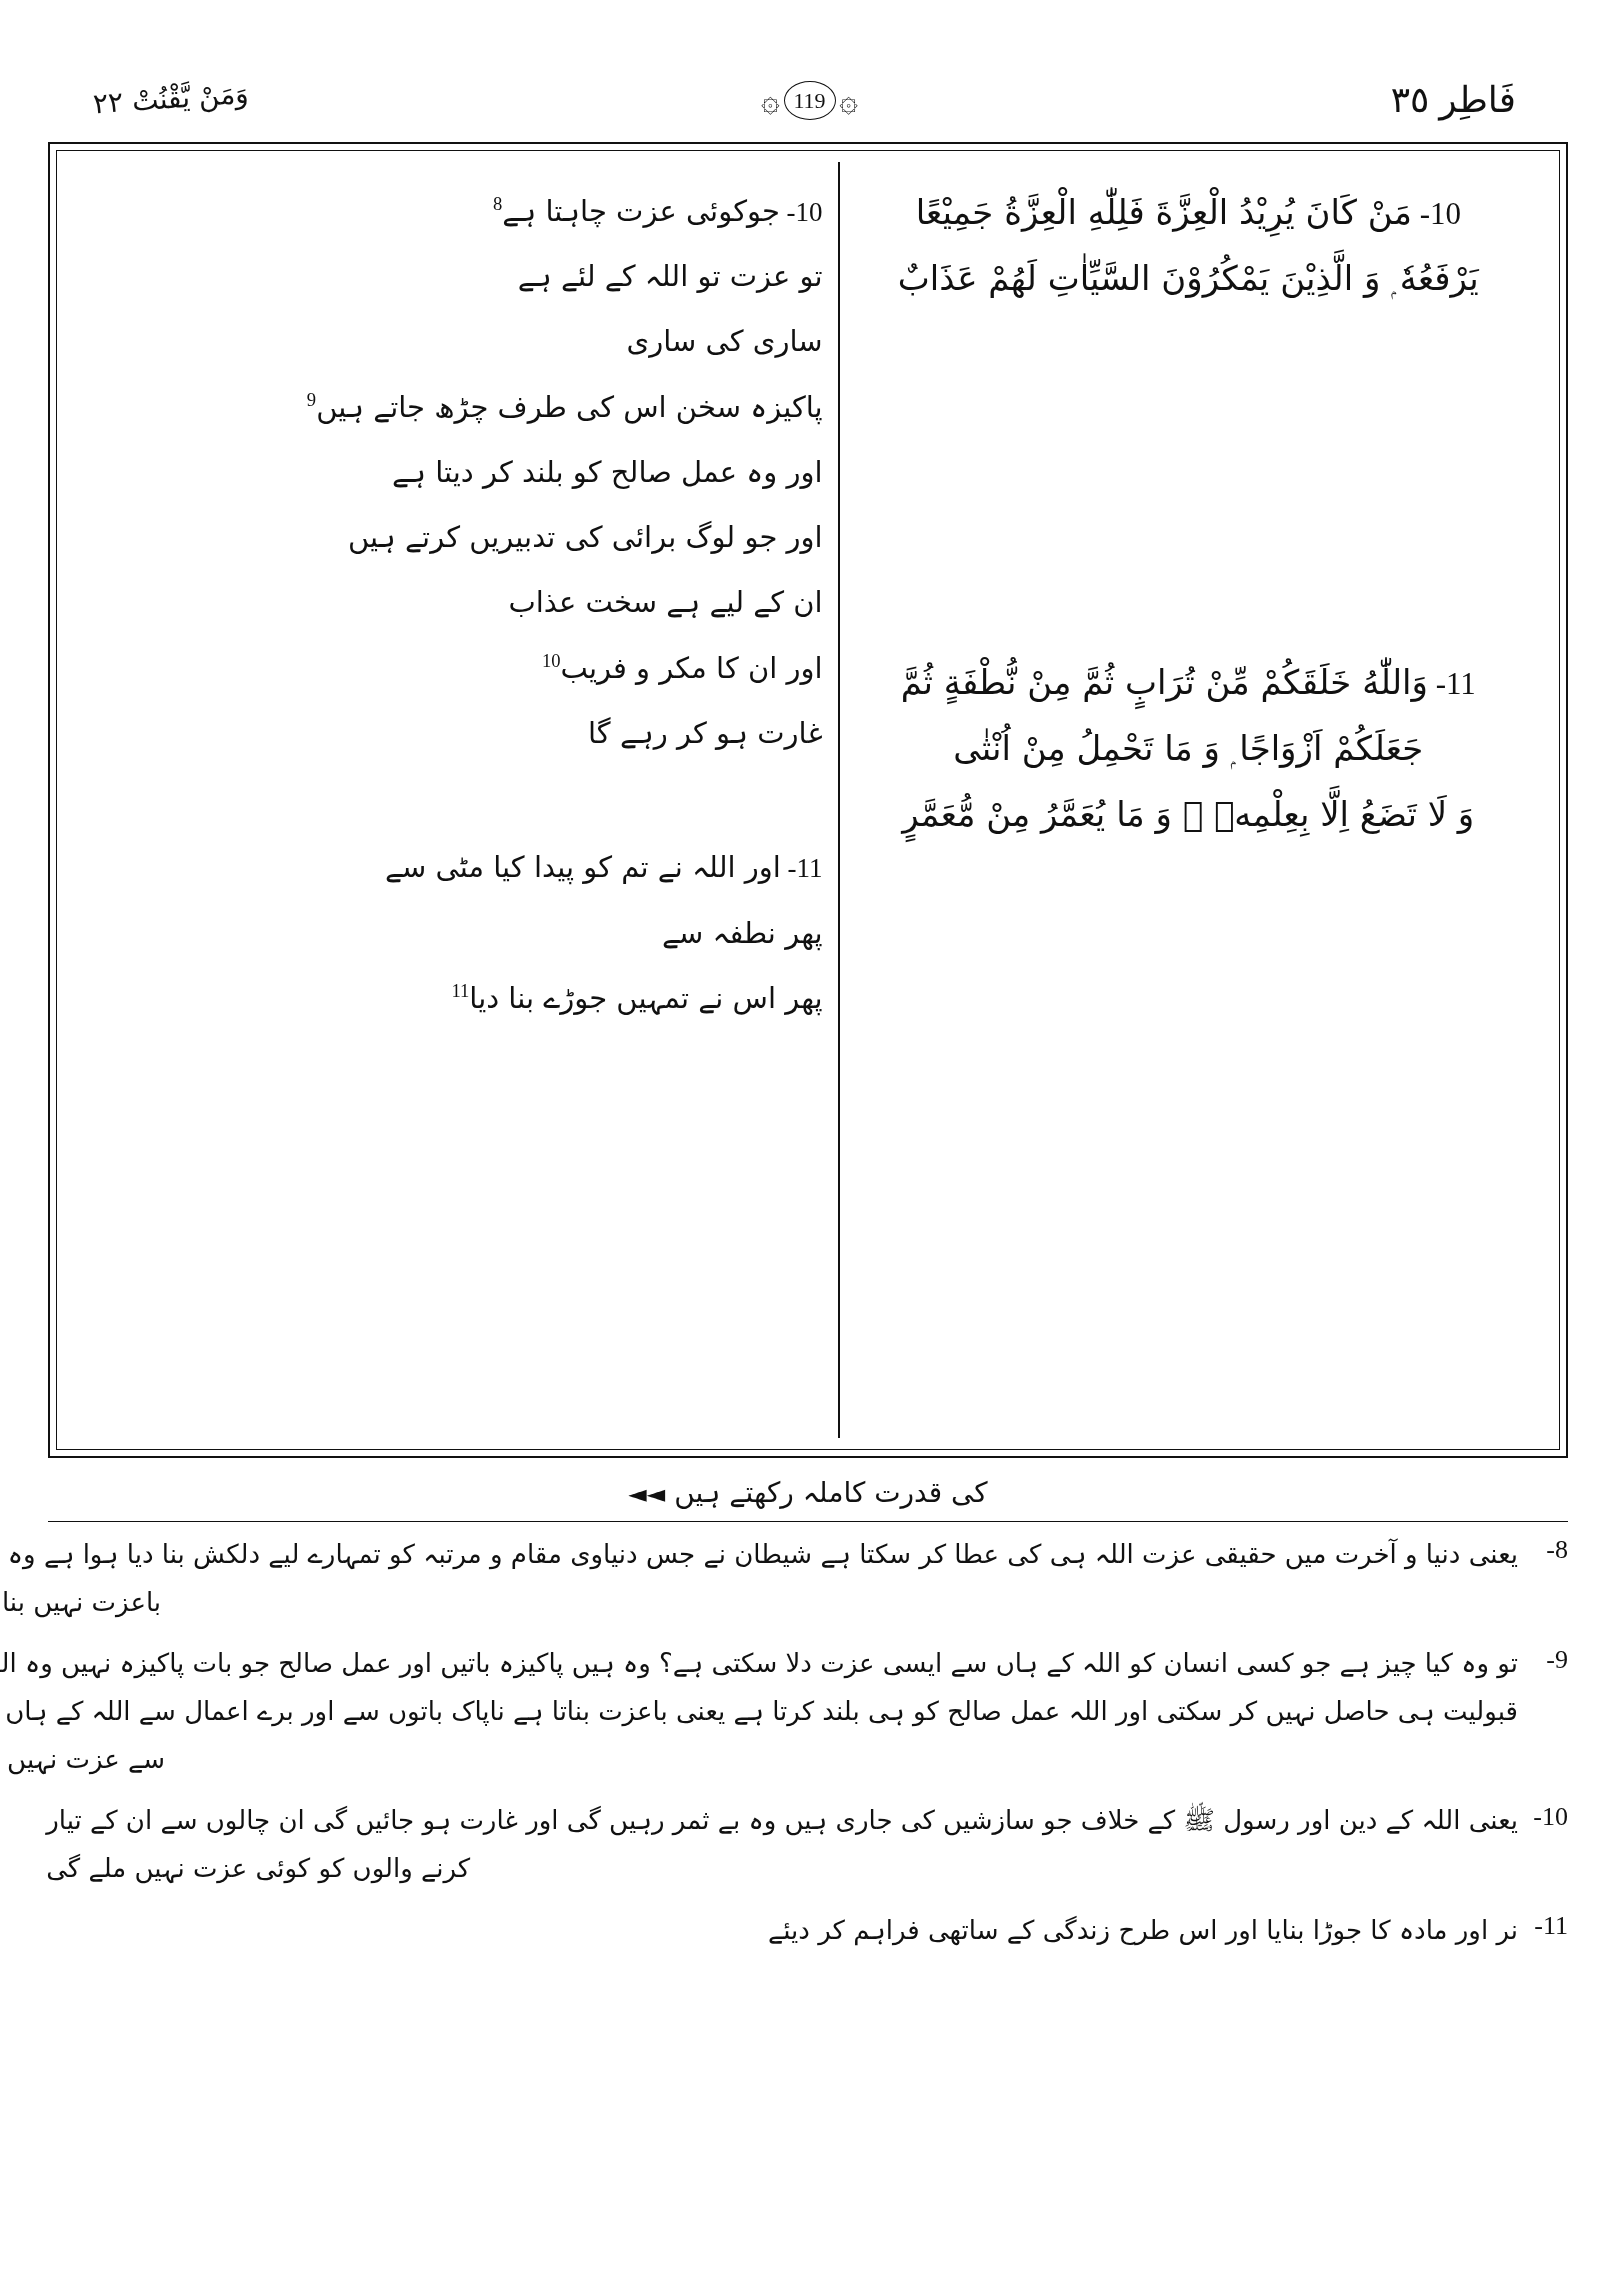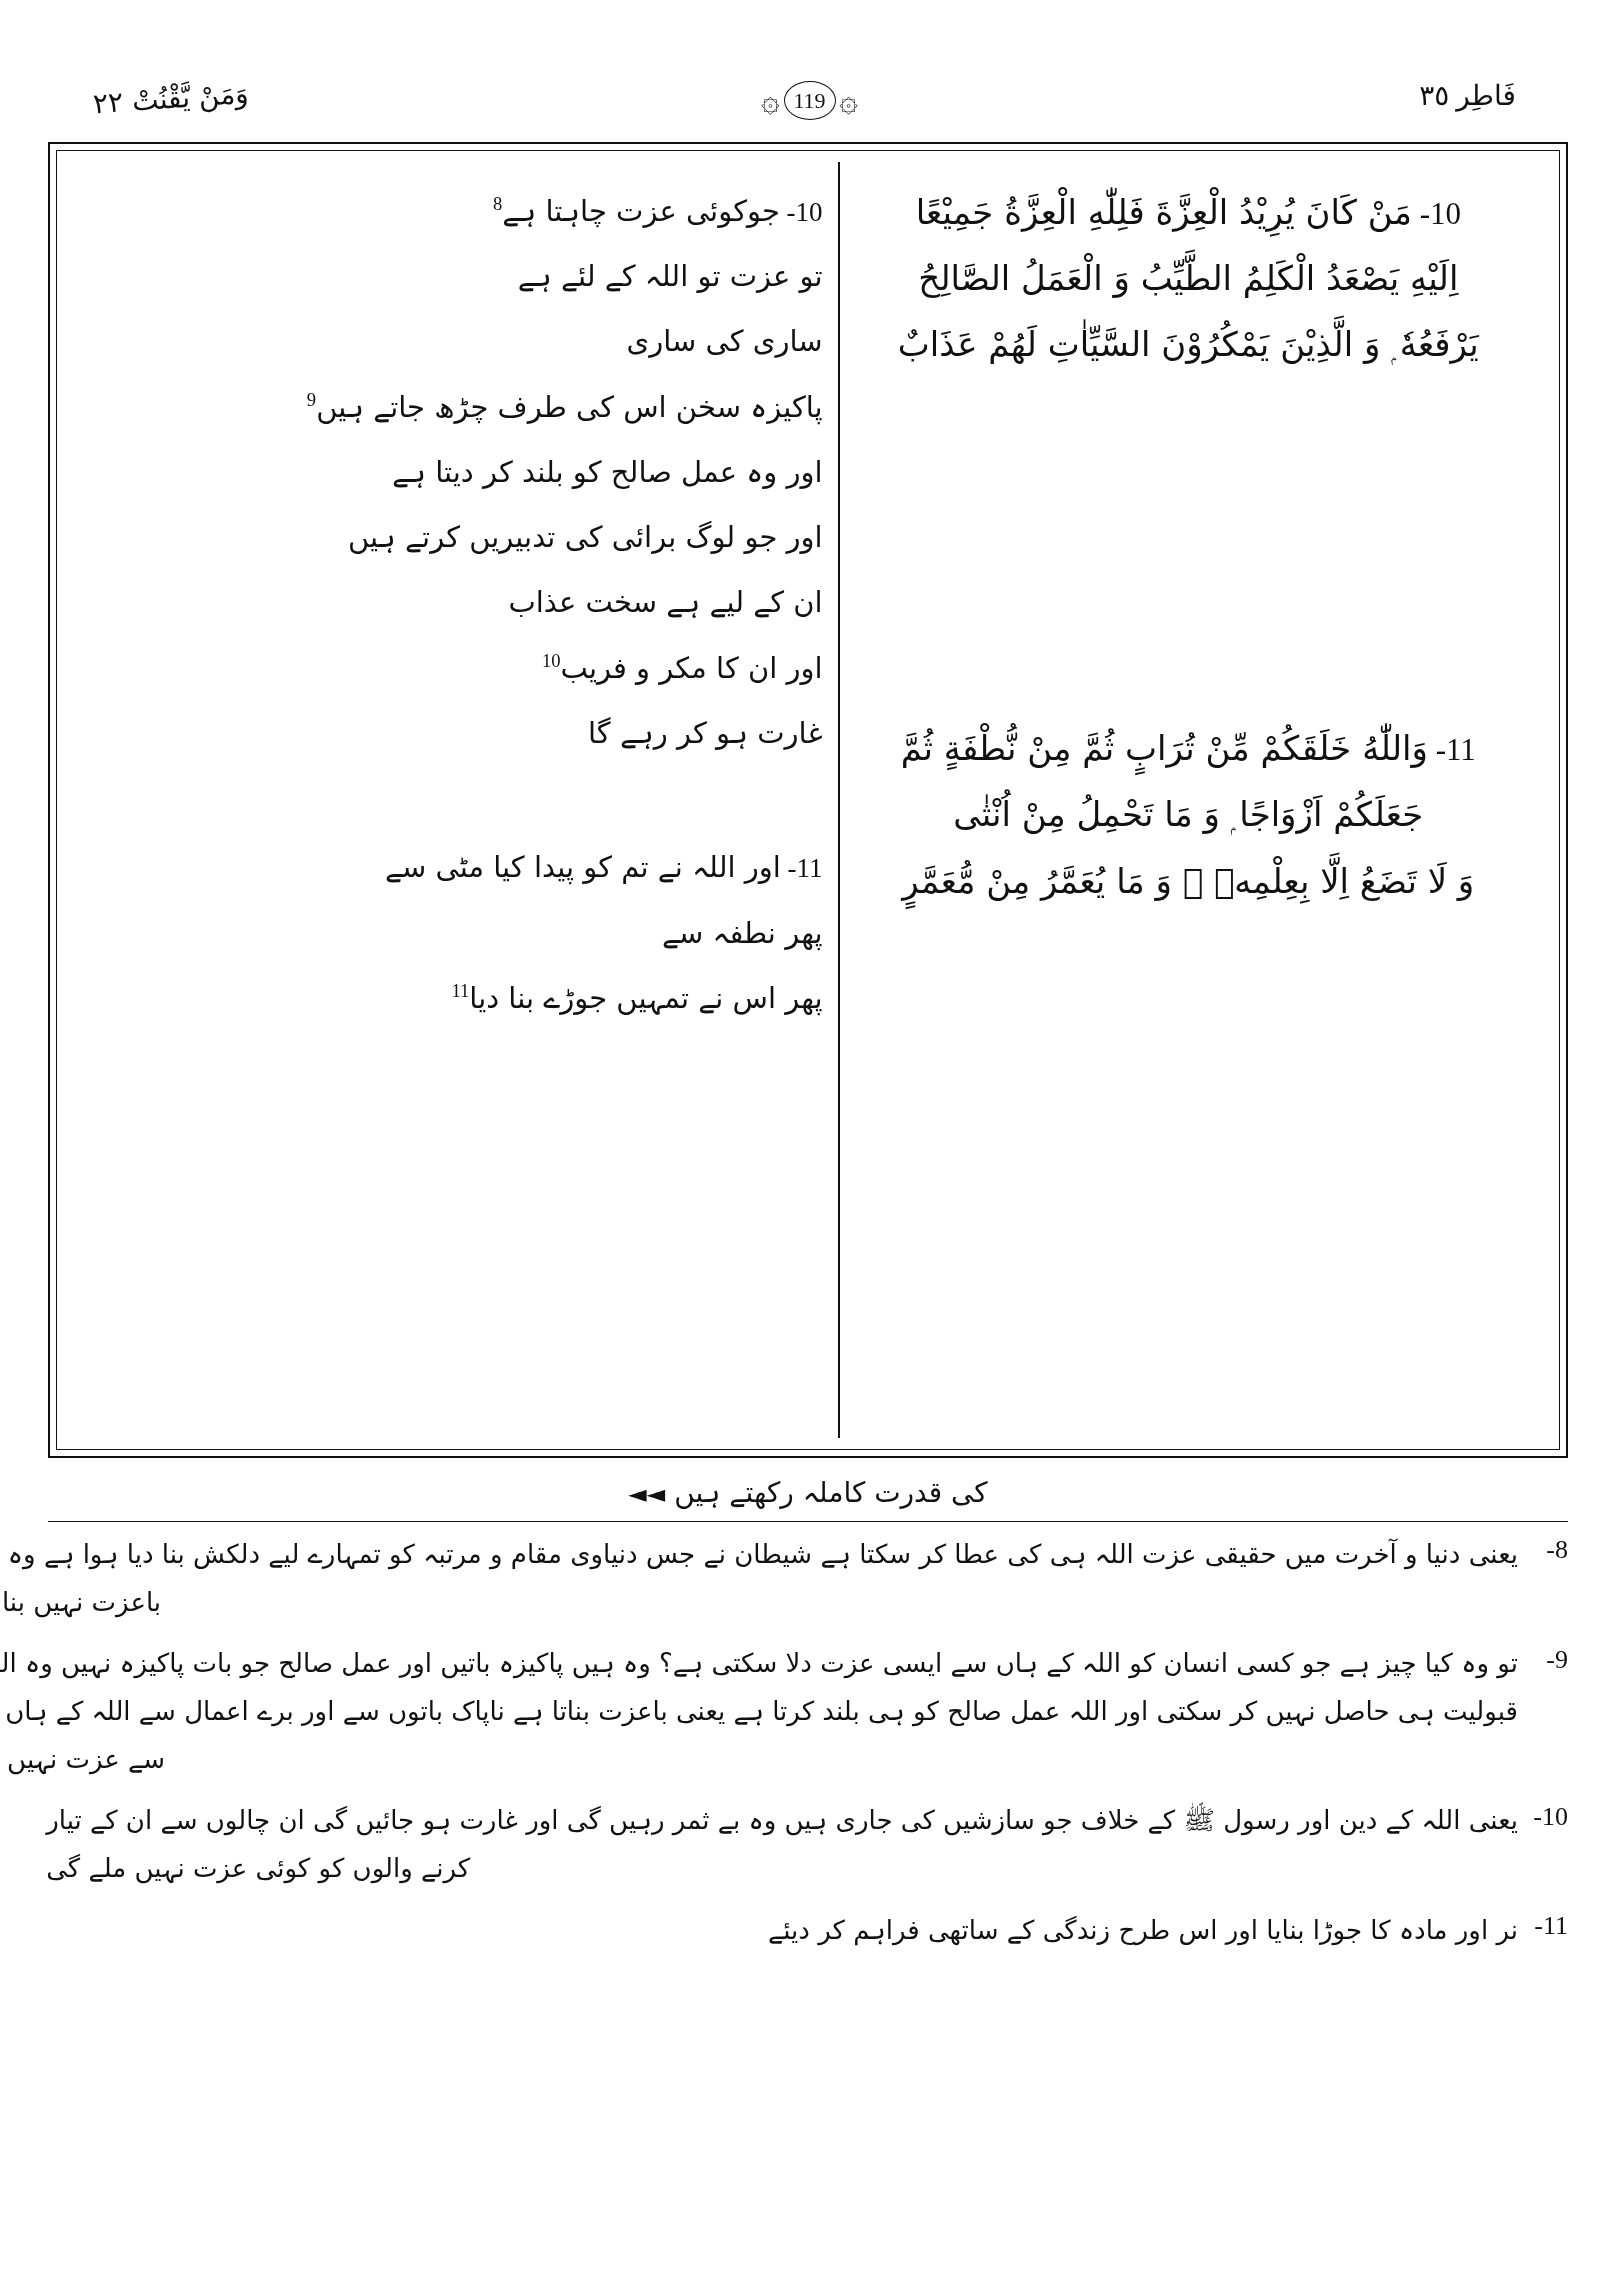--- a/index.html
+++ b/index.html
@@ -38,22 +38,22 @@
     top: 9.3px;
     font-size: 28px;
     font-family: "DejaVu Sans", sans-serif;
     transform: rotate(-4deg);
     letter-spacing: 0.9px;
   }
   .header-right-label {
     position: absolute;
     right: 47px;
     top: 5.6px;
-    font-size: 28px;
-    font-family: Liberation Serif, serif;
+    font-size: 36px;
+    font-family: Liberation Sans, sans-serif;
     letter-spacing: 0.9px;
   }
   .page-number-ornament {
     position: absolute;
     left: 50%;
     top: 0px;
     transform: translateX(-50%);
     width: 242px;
     height: 54px;
     display: flex;
@@ -222,21 +222,20 @@
   <div class="frame-outer">
     <div class="frame-inner">
       <div class="columns">
 
         <div class="col-arabic">
 
           <div class="ayah-block">
             <div class="ar-line first">
               <span class="ar-num">10</span><span class="ar-num">- </span><span>مَنْ كَانَ يُرِيْدُ الْعِزَّةَ فَلِلّٰهِ الْعِزَّةُ جَمِيْعًا</span>
             </div>
-            <div class="ar-line">اِلَيْهِ يَصْعَدُ الْكَلِمُ الطَّيِّبُ وَ الْعَمَلُ الصَّالِحُ</div>
             <div class="ar-line">يَرْفَعُهٗ ۭ وَ الَّذِيْنَ يَمْكُرُوْنَ السَّيِّاٰتِ لَهُمْ عَذَابٌ</div>
           </div>
 
           <div class="spacer-11"></div>
 
           <div class="ayah-block">
             <div class="ar-line first">
               <span class="ar-num">11</span><span class="ar-num">- </span><span>وَاللّٰهُ خَلَقَكُمْ مِّنْ تُرَابٍ ثُمَّ مِنْ نُّطْفَةٍ ثُمَّ</span>
             </div>
             <div class="ar-line">جَعَلَكُمْ اَزْوَاجًا ۭ وَ مَا تَحْمِلُ مِنْ اُنْثٰى</div>

